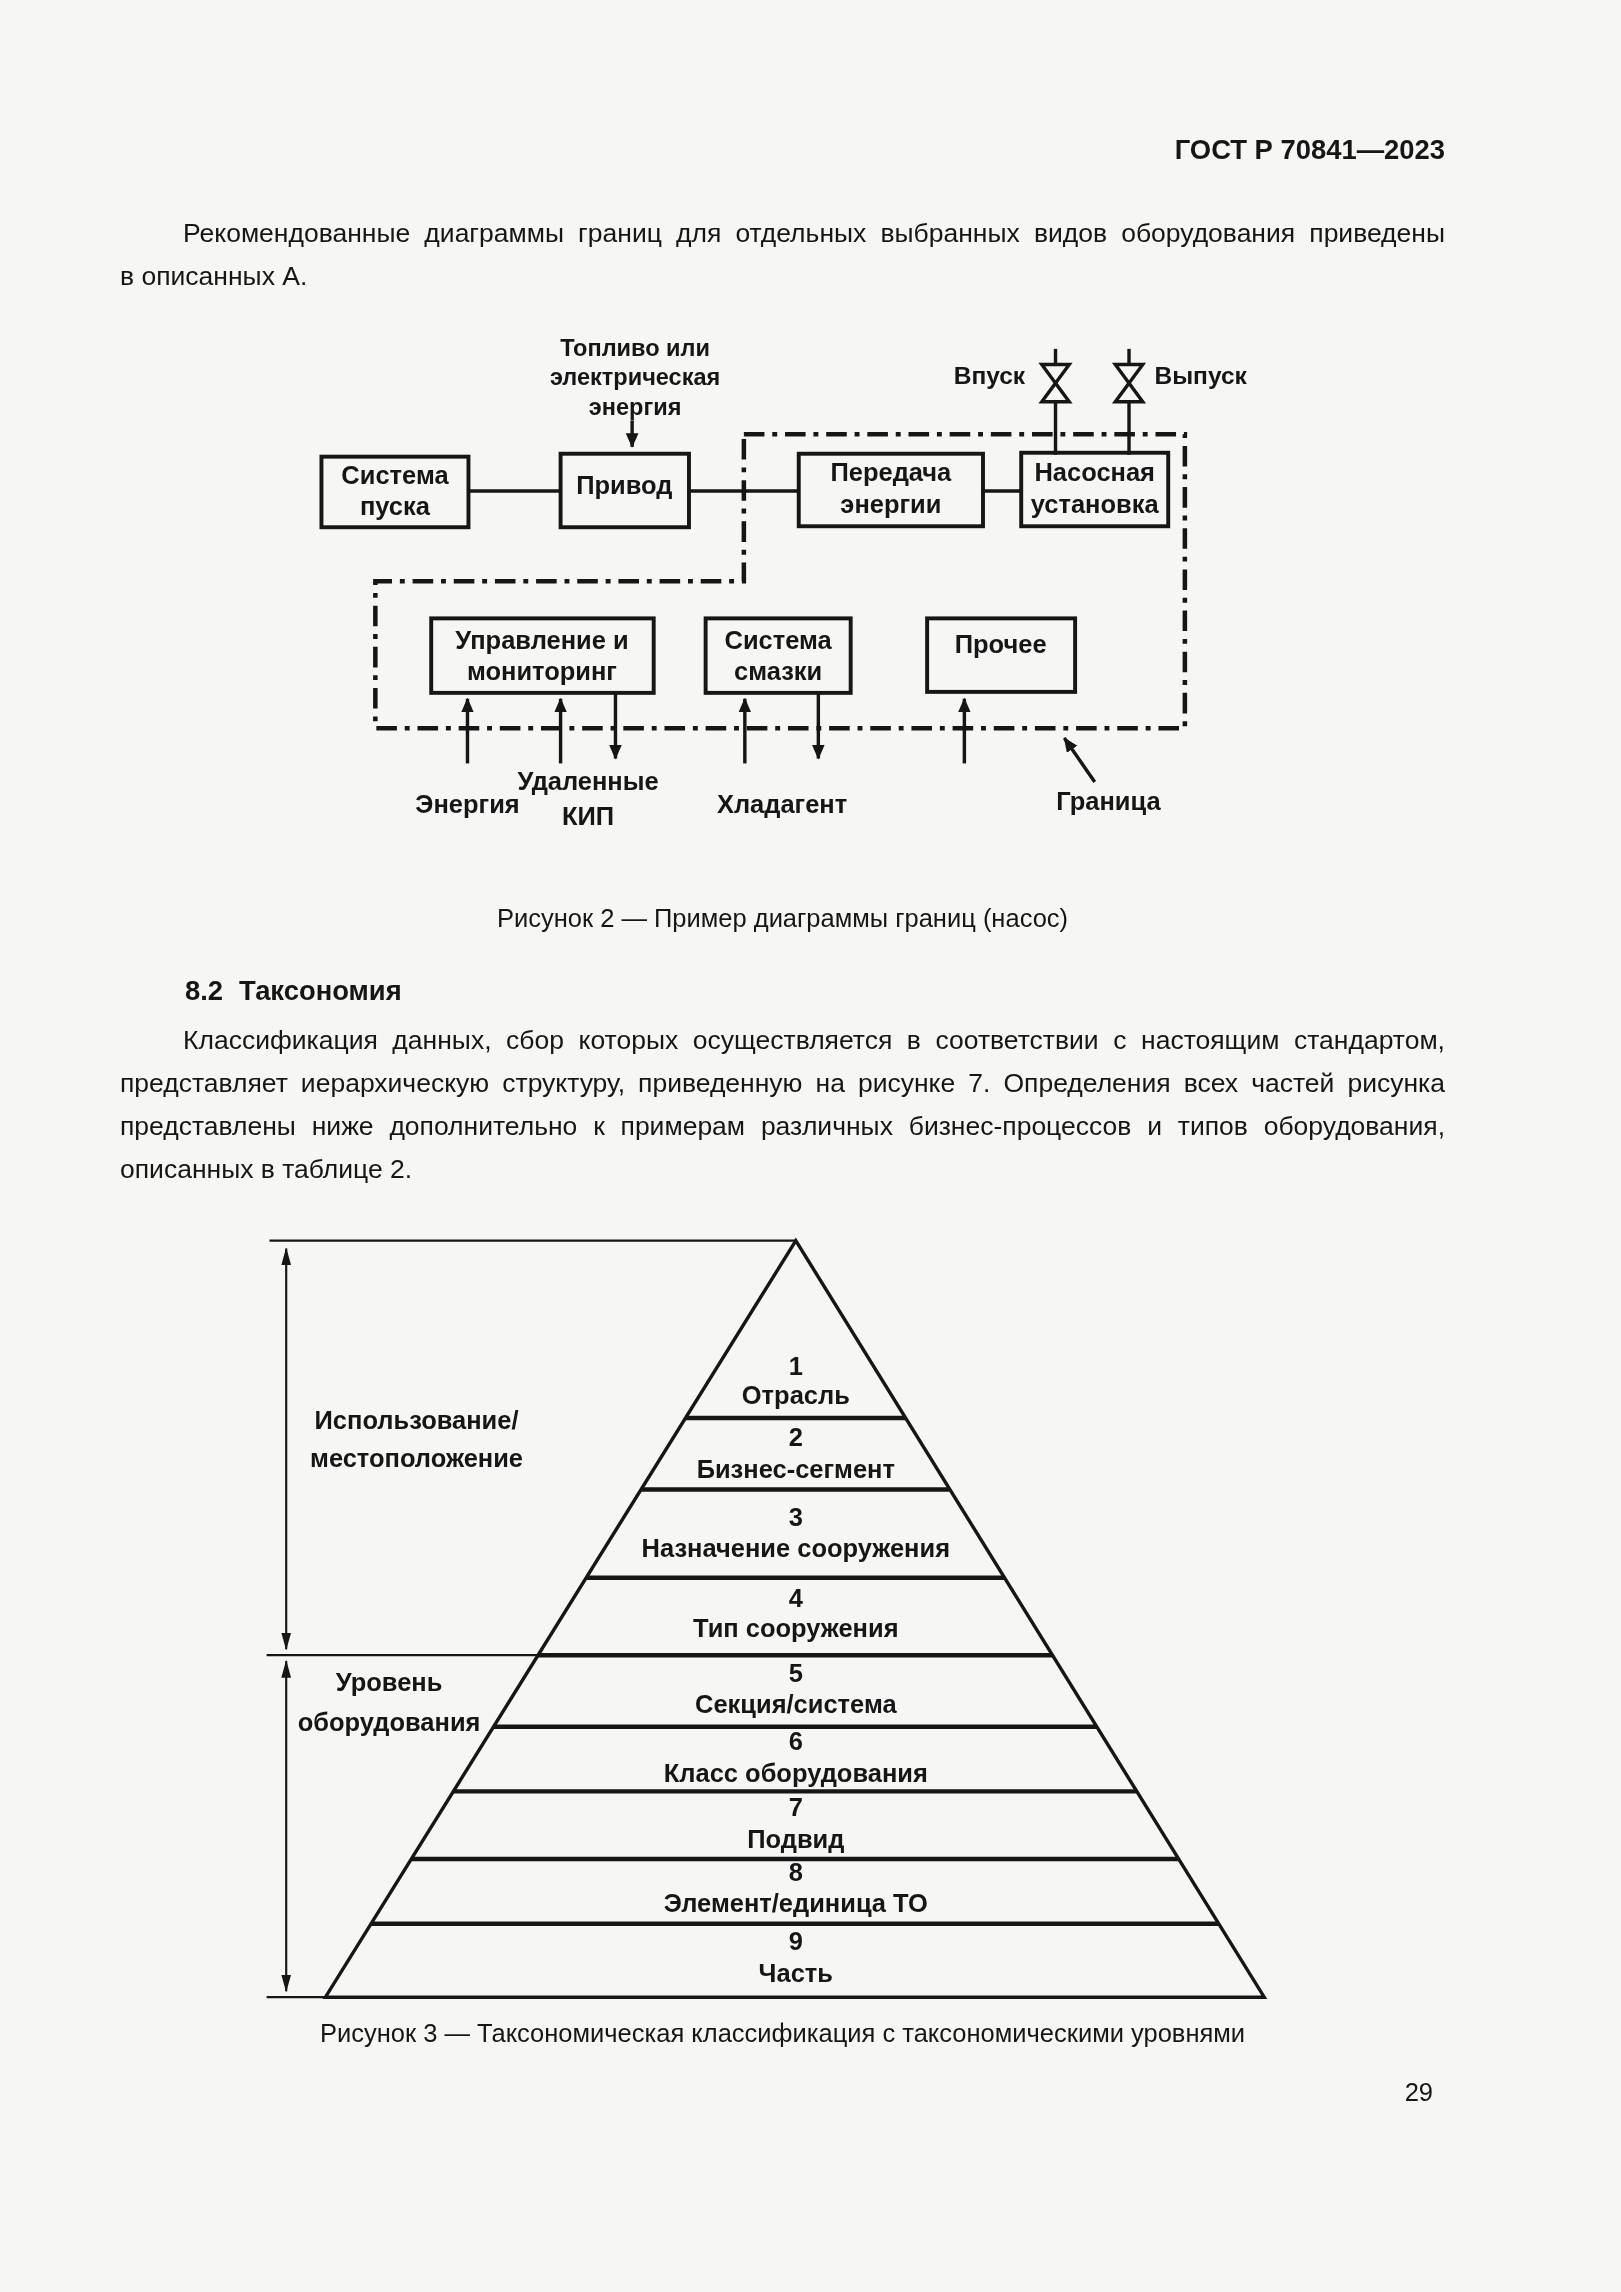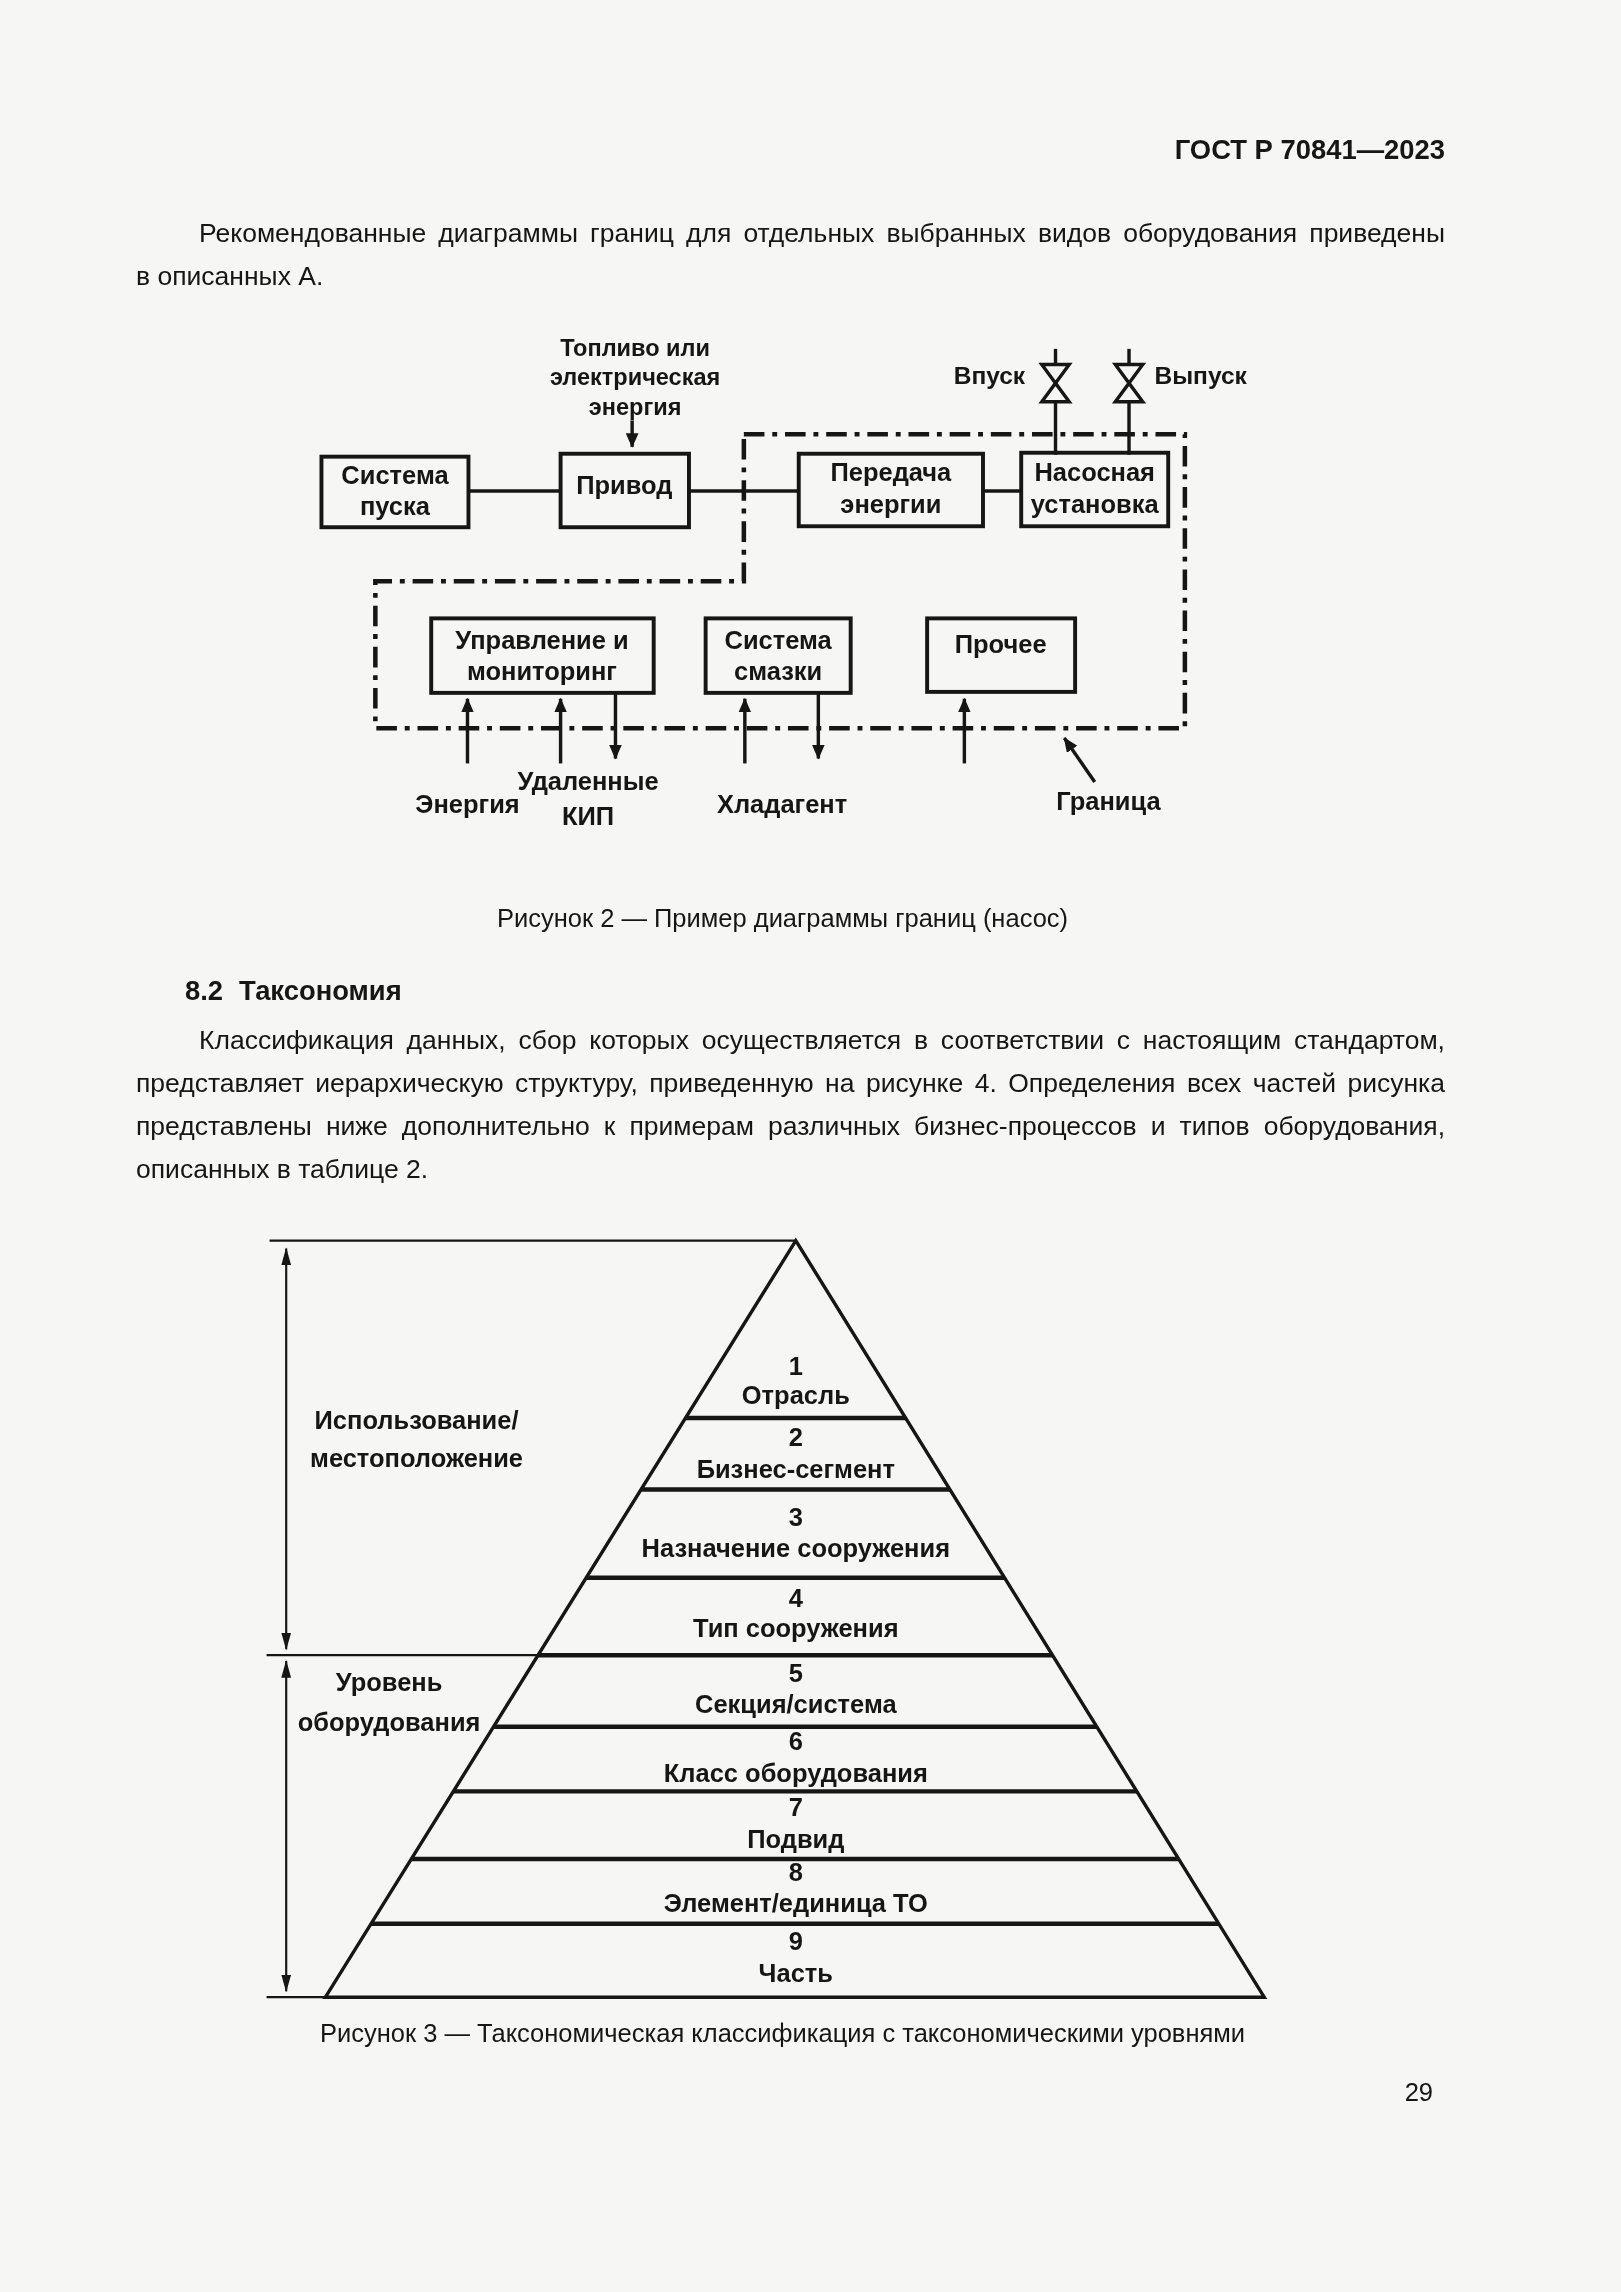--- a/index.html
+++ b/index.html
@@ -4,21 +4,21 @@
 <style>
   html,body{margin:0;padding:0;background:#e9e9e7;}
   .page{
     position:relative;width:1621px;height:2293px;margin:0 auto;
     background:var(--paper,#f6f6f4);color:var(--ink,#161616);
     font-family:"Liberation Sans",sans-serif;overflow:hidden;
   }
   .hdr{position:absolute;top:134px;left:120px;width:1325px;text-align:right;
        font-weight:bold;font-size:27.4px;}
   .body{position:absolute;left:120px;width:1325px;font-size:26.5px;line-height:43px;}
-  .jl{text-align:justify;text-align-last:justify;margin-left:16px;}
+  .jl{text-align:justify;text-align-last:justify;}
   .jl.last{text-align:left;text-align-last:auto;}
   .indent{text-indent:63px;}
   .intro{top:212px;}
   .para2{top:1019px;}
   .heading{position:absolute;top:975px;left:185px;font-size:27.4px;font-weight:bold;}
   .heading .ht{margin-left:16px;}
   .caption{position:absolute;left:120px;width:1325px;text-align:center;font-size:25.5px;}
   .cap2{top:904px;}
   .cap3{top:2019px;}
   .pageno{position:absolute;top:2070px;left:120px;width:1313px;text-align:right;font-size:25.5px;margin-top:8px;}
@@ -126,21 +126,21 @@
   </svg>
 
   <div class="caption cap2">Рисунок 2 — Пример диаграммы границ (насос)</div>
 
   <div class="heading">
     <span>8.2</span><span class="ht">Таксономия</span>
   </div>
 
   <div class="body para2">
     <div class="jl indent">Классификация данных, сбор которых осуществляется в соответствии с настоящим стандартом,</div>
-    <div class="jl">представляет иерархическую структуру, приведенную на рисунке 4. Определения всех частей рисунка</div>
+    <div class="jl">представляет иерархическую структуру, приведенную на рисунке 7. Определения всех частей рисунка</div>
     <div class="jl">представлены ниже дополнительно к примерам различных бизнес-процессов и типов оборудования,</div>
     <div class="jl last">описанных в таблице 2.</div>
   </div>
 
   <svg id="fig3" class="fig" width="1621" height="784" viewBox="0 1248 1654 800">
     <defs>
       <marker id="mAh" markerUnits="userSpaceOnUse" markerWidth="20" markerHeight="12" refX="17" refY="5" orient="auto-start-reverse">
         <path class="fillInk" d="M0,0 L18,5 L0,10 Z"></path>
       </marker>
     </defs>

